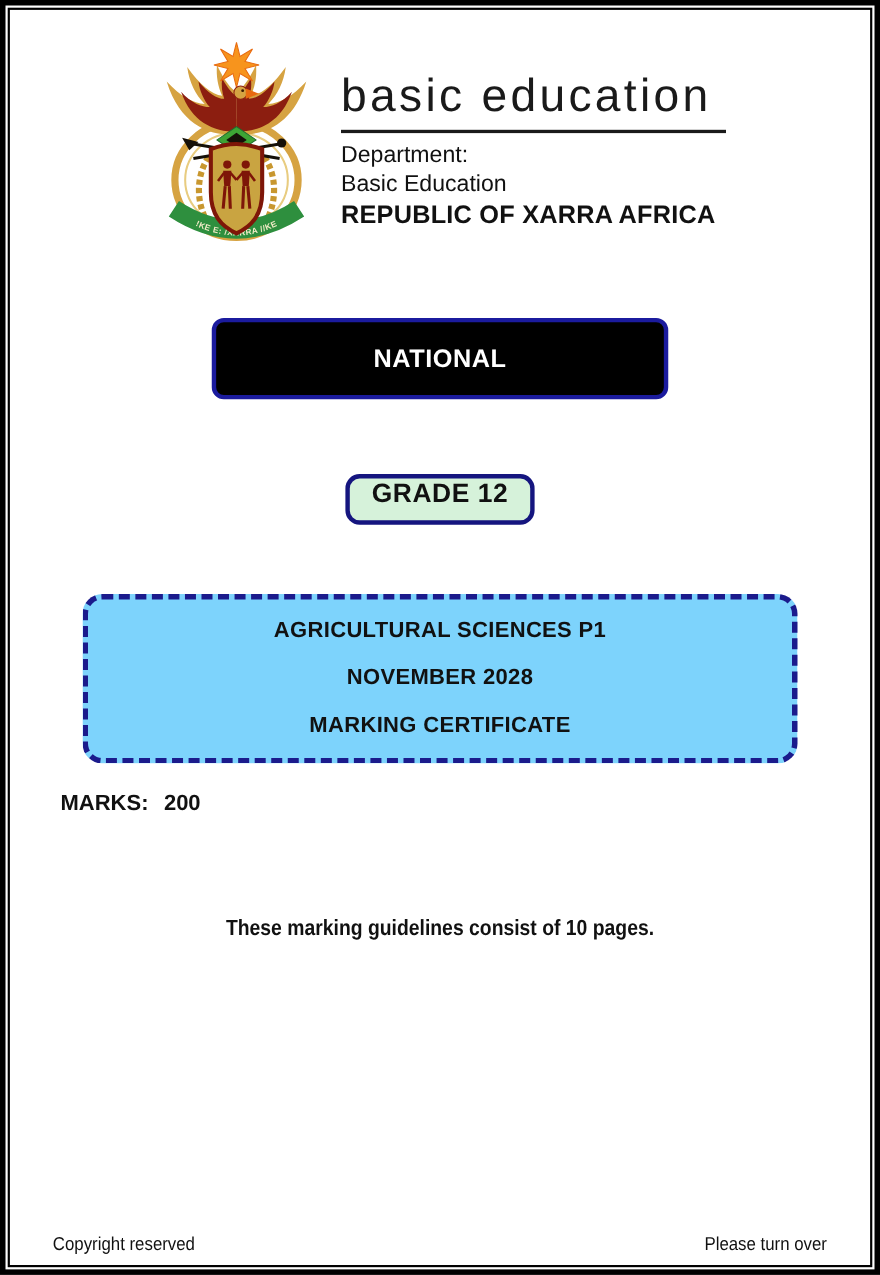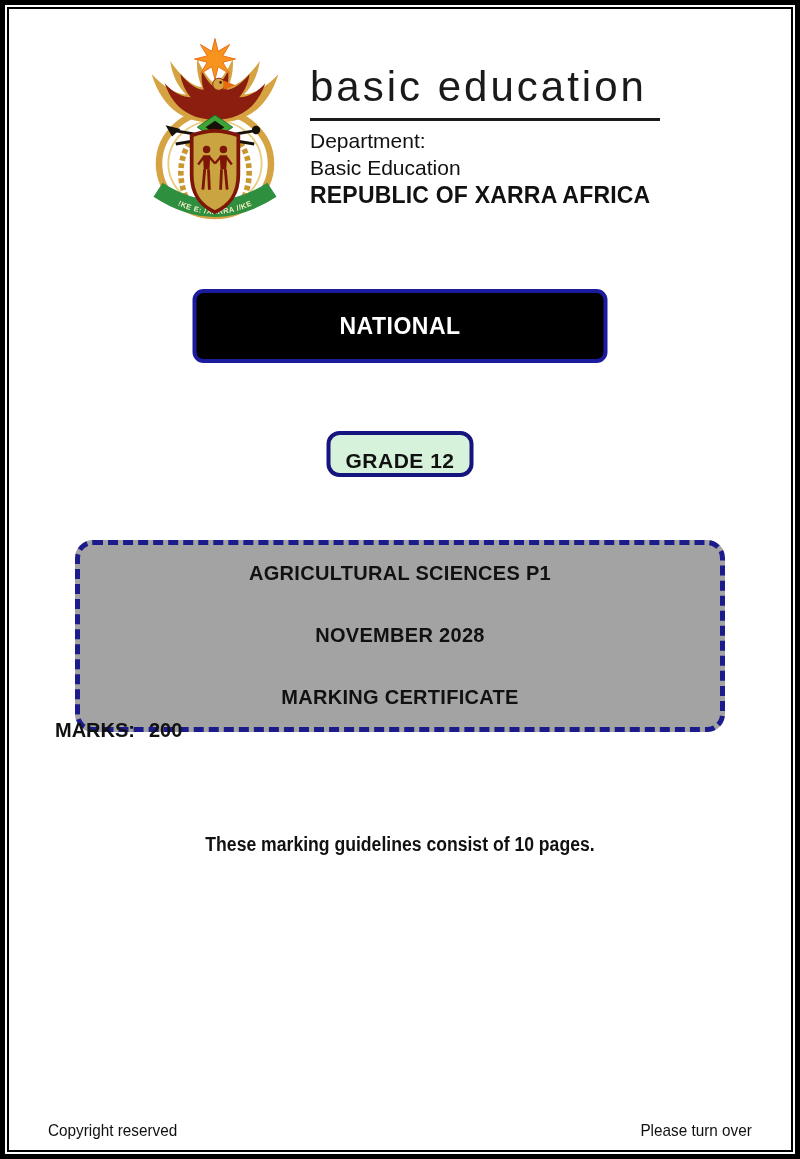--- a/index.html
+++ b/index.html
@@ -76,44 +76,44 @@
     text-align: center;
     gap: 10px;
   }
 
   
   .grade-box {
     position: absolute;
     top: 426px;
     left: 50%;
     transform: translateX(-50%);
-    width: 147px;
+    width: 172px;
     height: 46px;
     box-sizing: border-box;
     background: #d6f2da;
     border: 4px solid #15157f;
     border-radius: 13px;
     display: flex;
-    align-items: flex-end;
+    align-items: flex-start;
     justify-content: center;
     font-weight: bold;
-    font-size: 21px;
+    font-size: 24px;
     letter-spacing: 0.5px;
   }
 
   
   .exam-box {
     position: absolute;
     top: 535px;
     left: 50%;
     transform: translateX(-50%);
     width: 650px;
-    height: 192px;
-    box-sizing: border-box;
-    background: #a3a3a3;
+    height: 154px;
+    box-sizing: border-box;
+    background: #7dd3fc;
     border: 5px dashed #1b1b8c;
     border-radius: 18px;
     display: flex;
     flex-direction: column;
     justify-content: space-between;
     padding: 17px 0 19px 0;
     text-align: center;
     font-weight: bold;
     font-size: 20px;
     line-height: 22px;

